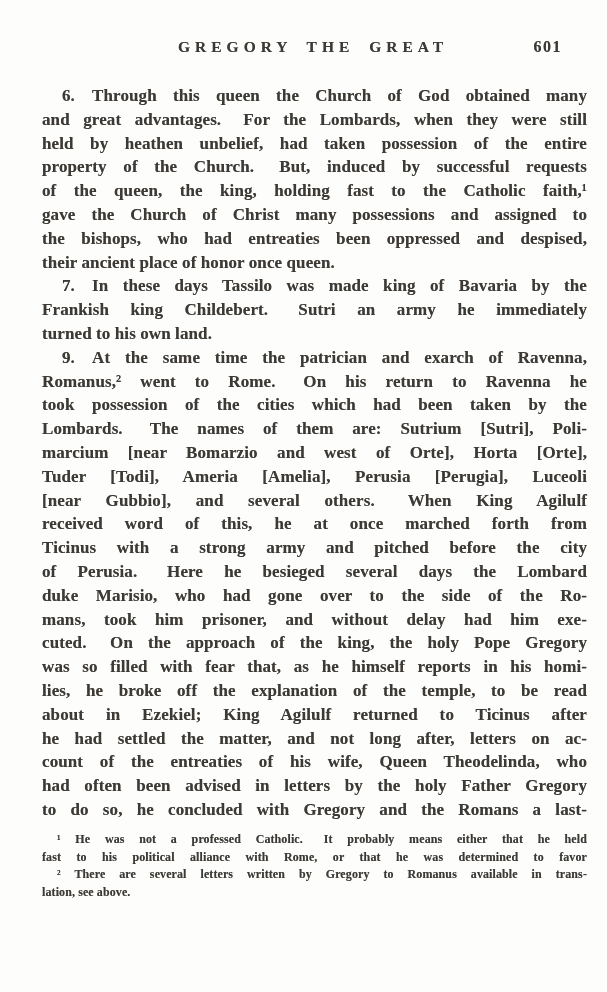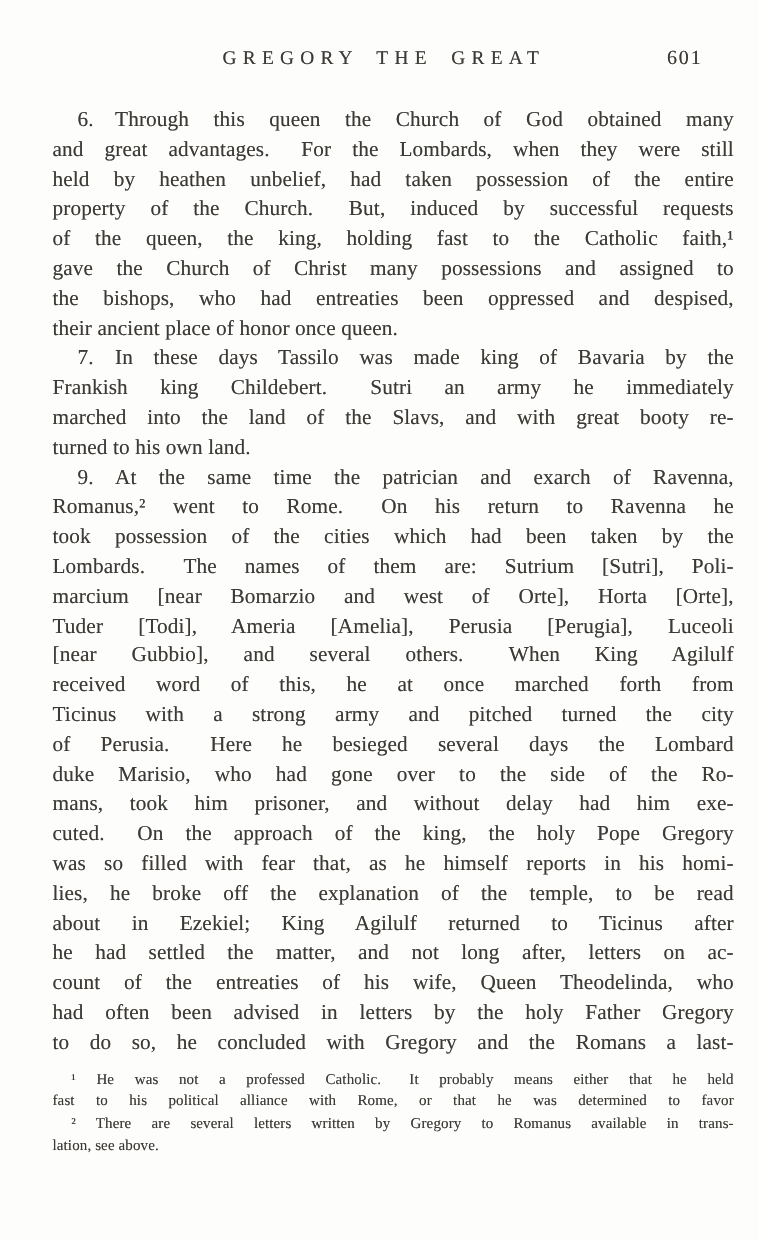--- a/index.html
+++ b/index.html
@@ -9,20 +9,21 @@
   * { margin: 0; padding: 0; box-sizing: border-box; }
   html, body { background: #ffffff; }
   .book-page {
     position: relative;
     width: 607px;
     height: 992px;
     background: var(--paper);
     font-family: "Liberation Serif", "DejaVu Serif", serif;
     color: var(--ink);
     overflow: hidden;
+    font-weight: bold;
   }
   .running-header {
     position: absolute;
     left: 42px;
     top: 38px;
     width: 545px;
     height: 24px;
   }
   .header-title {
     position: absolute;
@@ -88,33 +89,32 @@
           <div class="line">held by heathen unbelief, had taken possession of the entire</div>
           <div class="line">property of the Church.  But, induced by successful requests</div>
           <div class="line">of the queen, the king, holding fast to the Catholic faith,¹</div>
           <div class="line">gave the Church of Christ many possessions and assigned to</div>
           <div class="line">the bishops, who had entreaties been oppressed and despised,</div>
           <div class="line nojust">their ancient place of honor once queen.</div>
         </div>
         <div>
           <div class="line indent">7. In these days Tassilo was made king of Bavaria by the</div>
           <div class="line">Frankish king Childebert.  Sutri an army he immediately</div>
-          <div class="line">marched into the land of the Slavs, and with great booty re-</div>
           <div class="line nojust">turned to his own land.</div>
         </div>
         <div>
           <div class="line indent">9. At the same time the patrician and exarch of Ravenna,</div>
           <div class="line">Romanus,² went to Rome.  On his return to Ravenna he</div>
           <div class="line">took possession of the cities which had been taken by the</div>
           <div class="line">Lombards.  The names of them are: Sutrium [Sutri], Poli-</div>
           <div class="line">marcium [near Bomarzio and west of Orte], Horta [Orte],</div>
           <div class="line">Tuder [Todi], Ameria [Amelia], Perusia [Perugia], Luceoli</div>
           <div class="line">[near Gubbio], and several others.  When King Agilulf</div>
           <div class="line">received word of this, he at once marched forth from</div>
-          <div class="line">Ticinus with a strong army and pitched turned the city</div>
+          <div class="line">Ticinus with a strong army and pitched before the city</div>
           <div class="line">of Perusia.  Here he besieged several days the Lombard</div>
           <div class="line">duke Marisio, who had gone over to the side of the Ro-</div>
           <div class="line">mans, took him prisoner, and without delay had him exe-</div>
           <div class="line">cuted.  On the approach of the king, the holy Pope Gregory</div>
           <div class="line">was so filled with fear that, as he himself reports in his homi-</div>
           <div class="line">lies, he broke off the explanation of the temple, to be read</div>
           <div class="line">about in Ezekiel; King Agilulf returned to Ticinus after</div>
           <div class="line">he had settled the matter, and not long after, letters on ac-</div>
           <div class="line">count of the entreaties of his wife, Queen Theodelinda, who</div>
           <div class="line">had often been advised in letters by the holy Father Gregory</div>

